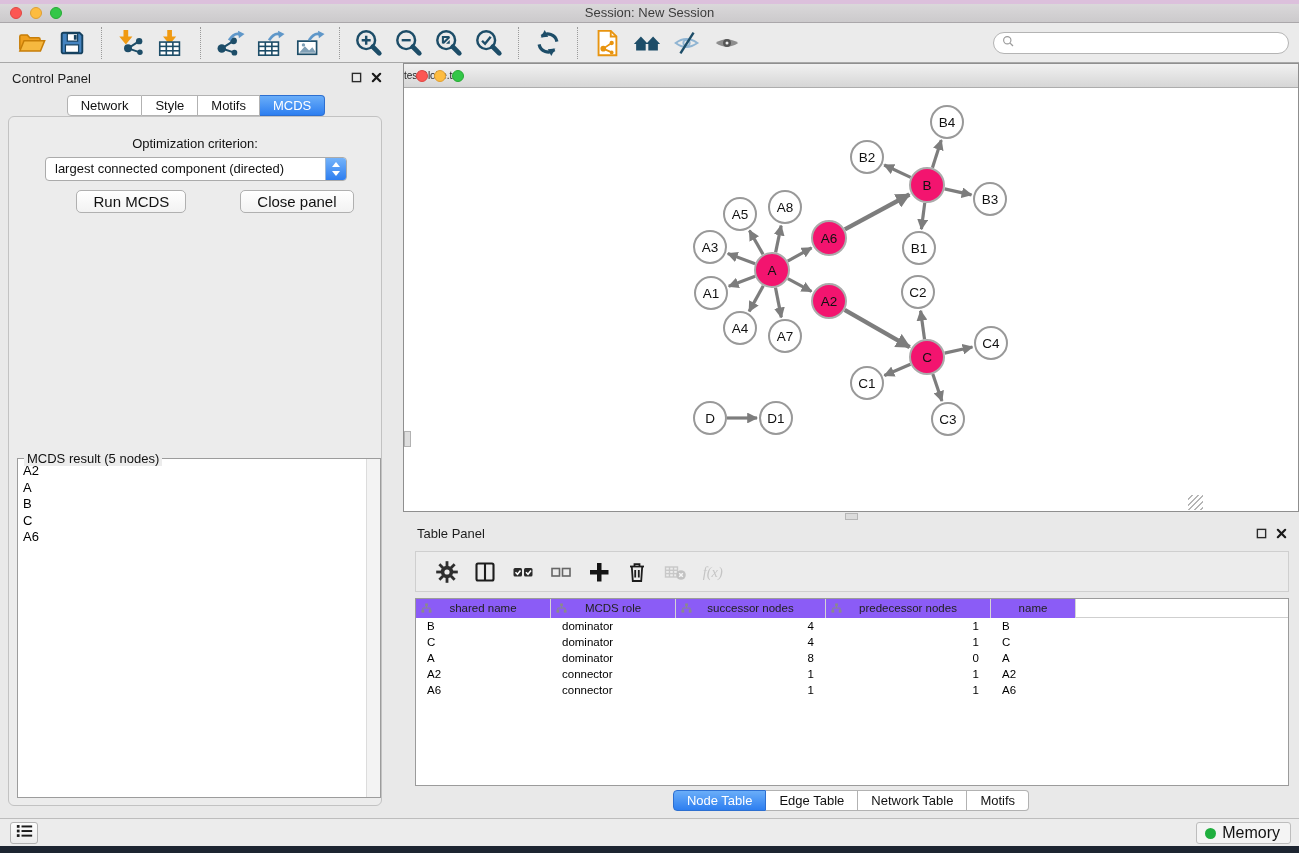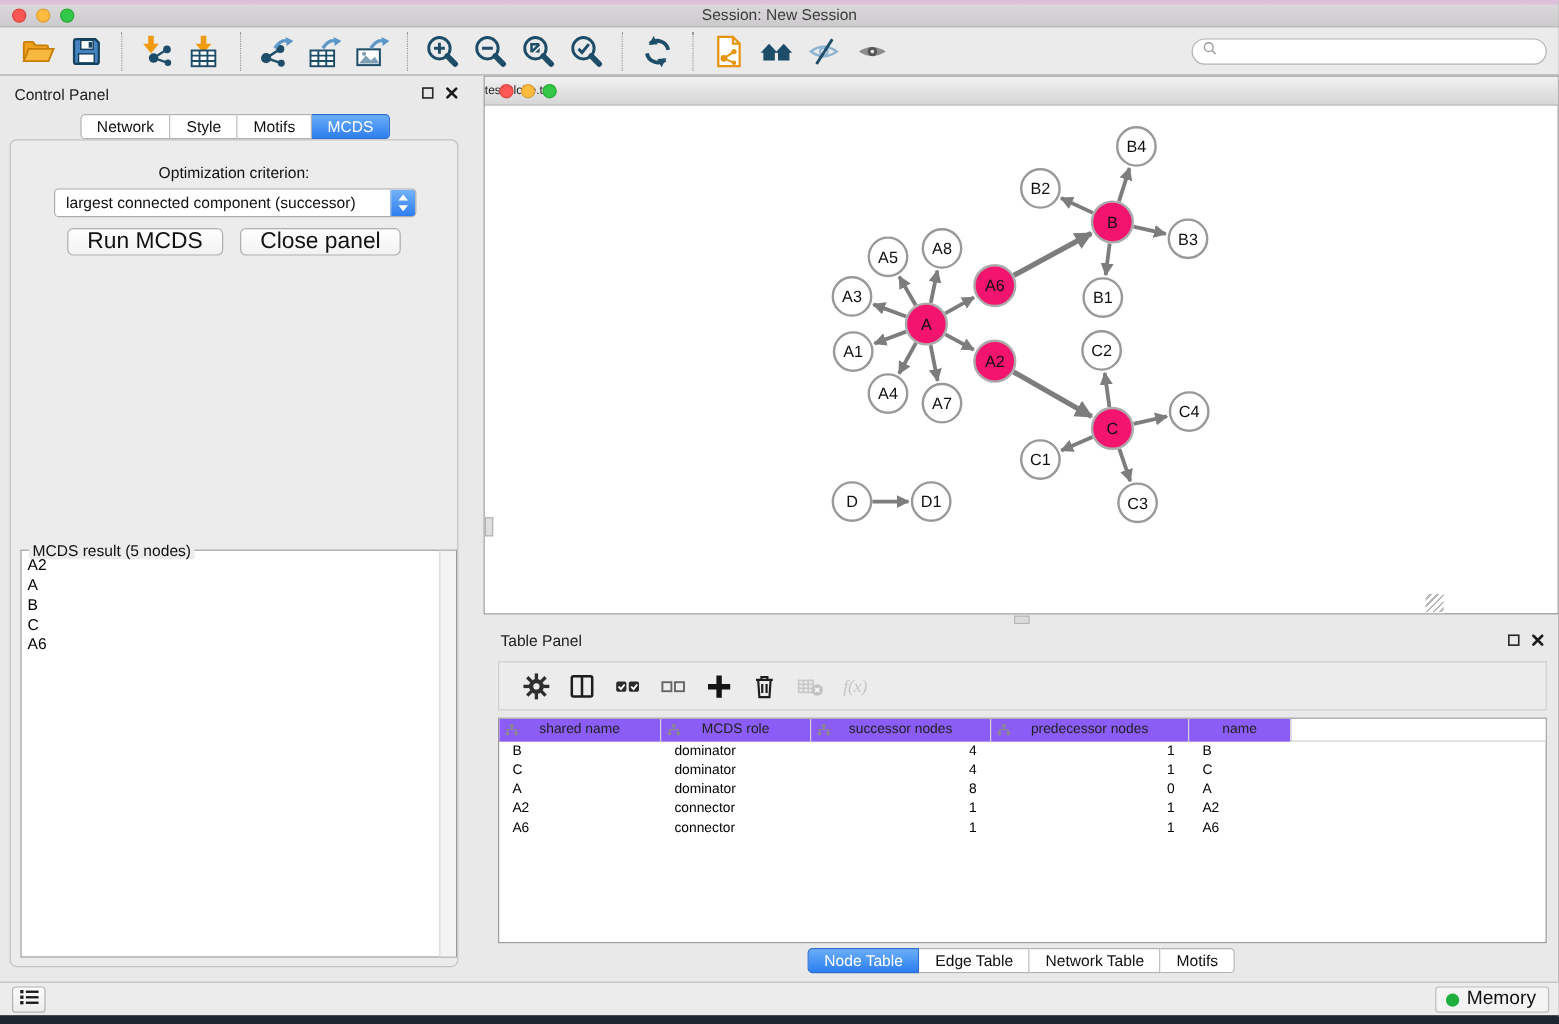--- a/index.html
+++ b/index.html
@@ -45,21 +45,21 @@
   .seg-tab.active { background:linear-gradient(#6aaef9,#2d7ef0); border-color:#2d6fd0; color:#fff; }
   .cp-inner { position:absolute; left:8px; top:52px; width:374px; height:690px; background:#ececec; border:1px solid #c2c2c2; border-radius:6px; }
   .opt-label { position:absolute; top:19px; width:100%; text-align:center; font-size:13px; color:#111; }
   .dropdown { position:absolute; left:36px; top:40px; width:302px; height:24px; background:#fff; border:1px solid #ababab; border-radius:4px; cursor:pointer; }
   .dropdown .dd-value { position:absolute; left:9px; top:0; line-height:22px; font-size:13px; color:#111; }
   .dd-stepper { position:absolute; right:0; top:0; bottom:0; width:21px; border-radius:0 3px 3px 0; background:linear-gradient(#74b3fa,#2e7ef0); border-left:1px solid #9cb8d8; }
   .dd-stepper .up, .dd-stepper .dn { position:absolute; left:50%; transform:translateX(-50%); width:0; height:0; border-left:4px solid transparent; border-right:4px solid transparent; }
   .dd-stepper .up { top:4px; border-bottom:5px solid #fff; }
   .dd-stepper .dn { bottom:4px; border-top:5px solid #fff; }
   .btn-row { position:absolute; top:73px; width:100%; display:flex; justify-content:center; gap:14px; }
-  .push-btn { height:23px; line-height:21px; padding:0 16px; background:linear-gradient(#ffffff,#f2f2f2); border:1px solid #b0b0b0; border-radius:5px; font-size:19px; color:#111; cursor:pointer; }
+  .push-btn { height:23px; line-height:21px; padding:0 16px; background:linear-gradient(#ffffff,#f2f2f2); border:1px solid #b0b0b0; border-radius:5px; font-size:15px; color:#111; cursor:pointer;margin-left:40px; }
   .result-box { position:absolute; left:8px; top:341px; width:364px; height:340px; background:#fff; border:1px solid #9c9c9c; }
   .result-legend { position:absolute; top:-8px; left:6px; background:#ececec; padding:0 3px; font-size:13px; color:#111; }
   .result-list { position:absolute; left:1px; top:4px; right:15px; bottom:1px; overflow:hidden; }
   .result-item { font-size:13px; line-height:16.5px; padding-left:4px; color:#000; cursor:default; }
   .result-scroll { position:absolute; right:0; top:0; bottom:0; width:14px; background:#f3f3f3; border-left:1px solid #dcdcdc; }
 
   
   .network-window { position:absolute; left:403px; top:63px; width:896px; height:449px; background:#fff; border:1px solid #8f8f8f; }
   .nw-titlebar { position:relative; height:24px; background:linear-gradient(#f1f1f1,#d6d6d6); border-bottom:1px solid #adadad; }
   .nw-titlebar .lights { top:6px; left:12px; gap:6px; }
@@ -285,21 +285,21 @@
     </div>
     <div class="seg-row cp-tabs" id="cp-tabs">
         <div class="seg-tab">Network</div>
         <div class="seg-tab">Style</div>
         <div class="seg-tab">Motifs</div>
         <div class="seg-tab active">MCDS</div>
       </div>
     <div class="cp-inner">
       <div class="opt-label">Optimization criterion:</div>
       <div class="dropdown">
-        <span class="dd-value">largest connected component (successor)</span>
+        <span class="dd-value">largest connected component (directed)</span>
         <span class="dd-stepper">
             <span class="up"></span>
             <span class="dn"></span>
           </span>
       </div>
       <div class="btn-row">
         <button class="push-btn">Run MCDS</button>
         <button class="push-btn">Close panel</button>
       </div>
       <div class="result-box">

